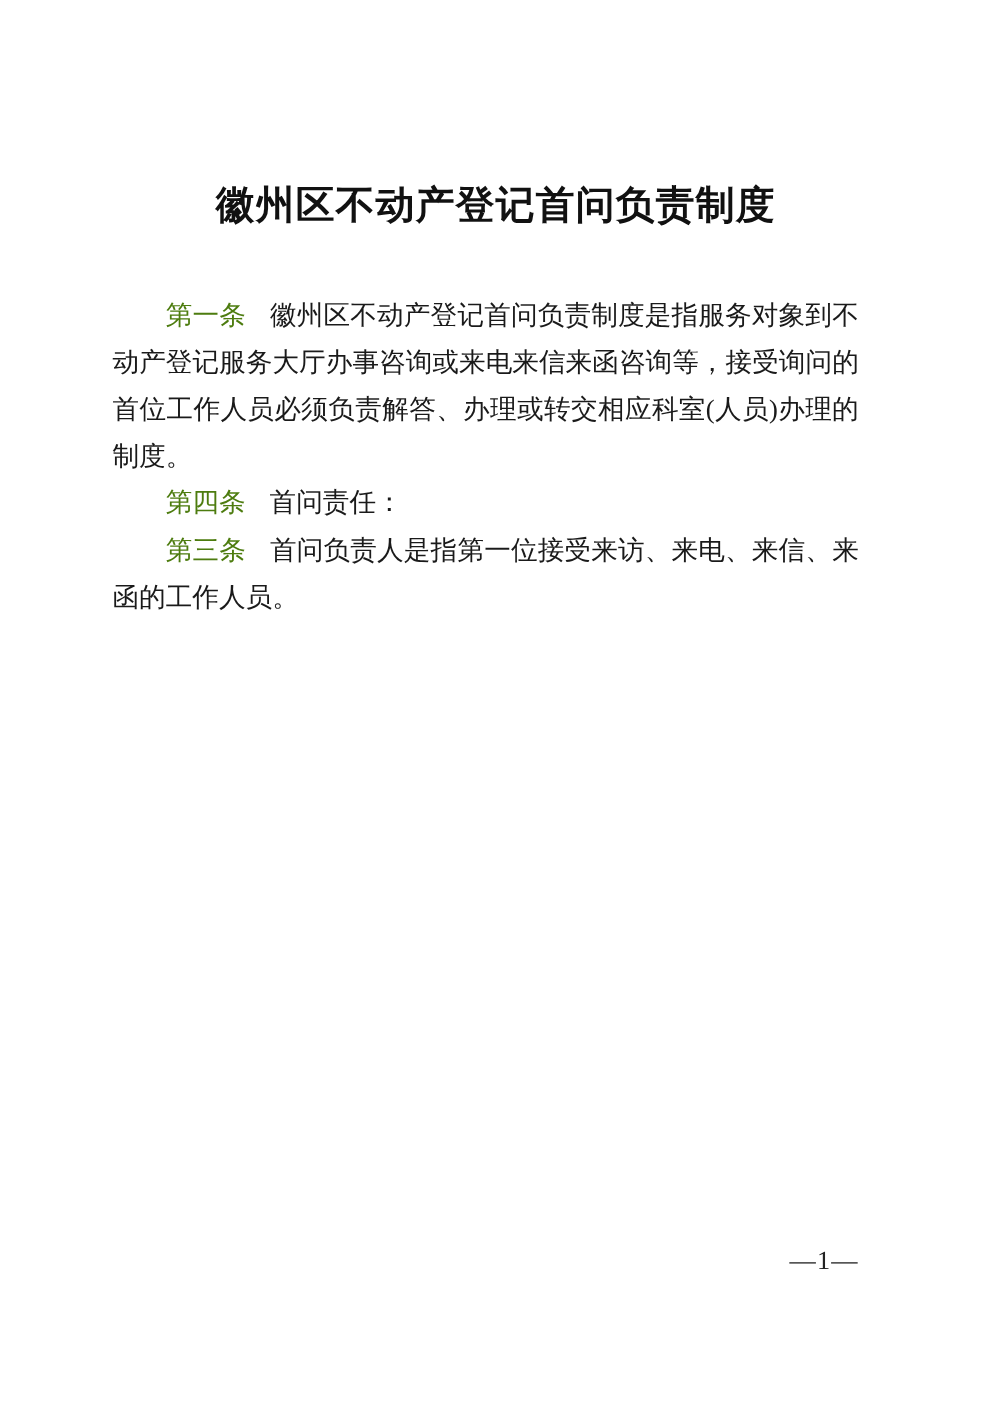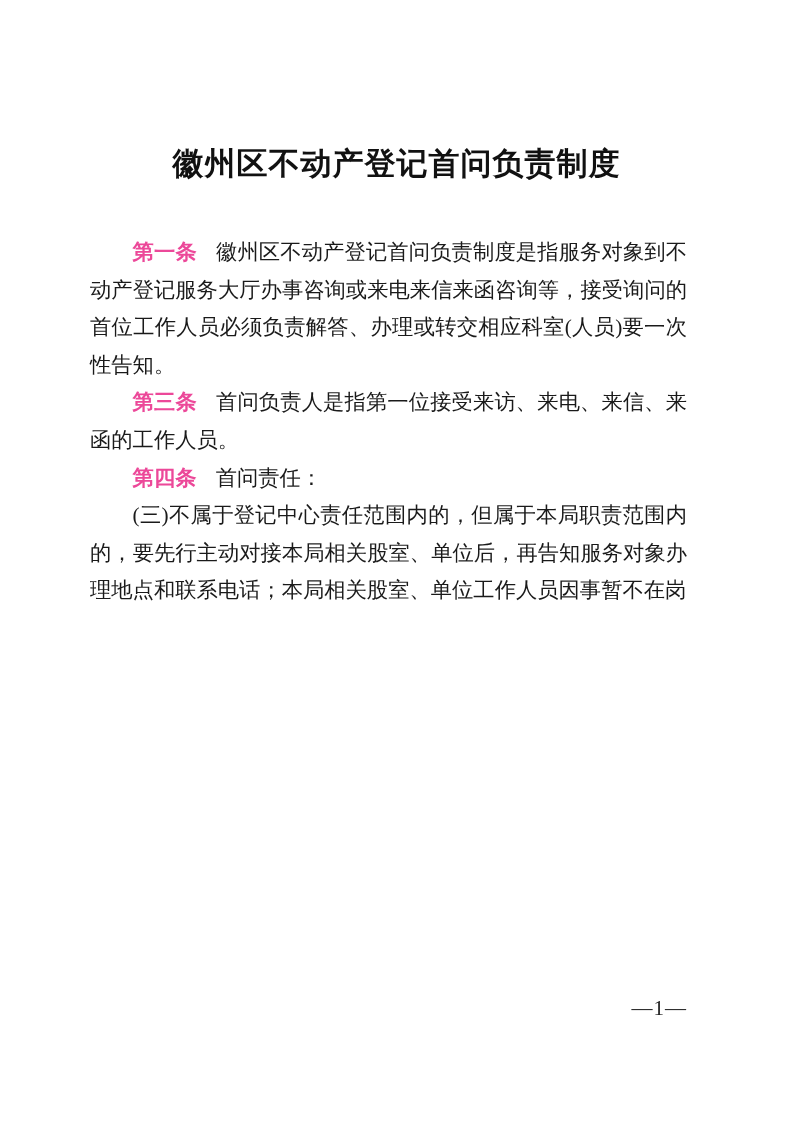--- a/index.html
+++ b/index.html
@@ -33,23 +33,23 @@
     line-height: 37.6px;
     text-align: justify;
     text-justify: inter-character;
   }
   .para {
     margin: 0;
     padding: 0;
     text-indent: 2em;
   }
   .para-label {
-    font-weight: bold;
+    font-weight: normal;
     margin-right: 0.9em;
-    color: #ec4899;
+    color: #4d7c0f;
   }
   .para-label:empty {
     display: none;
     margin: 0;
   }
   .page-number {
     position: absolute;
     top: 996px;
     right: 106px;
     font-size: 21px;
@@ -60,35 +60,32 @@
 </head>
 <body>
 
 <div class="page">
 
   <h1 class="doc-title">徽州区不动产登记首问负责制度</h1>
 
   <div class="doc-content">
 
     <p class="para">
-      <span class="para-label">第一条</span><span class="para-text">徽州区不动产登记首问负责制度是指服务对象到不动产登记服务大厅办事咨询或来电来信来函咨询等，接受询问的首位工作人员必须负责解答、办理或转交相应科室(人员)要一次性告知。</span>
+      <span class="para-label">第一条</span><span class="para-text">徽州区不动产登记首问负责制度是指服务对象到不动产登记服务大厅办事咨询或来电来信来函咨询等，接受询问的首位工作人员必须负责解答、办理或转交相应科室(人员)办理的制度。</span>
     </p>
 
+
+    <p class="para">
+      <span class="para-label">第四条</span><span class="para-text">首问责任：</span>
+    </p>
 
     <p class="para">
       <span class="para-label">第三条</span><span class="para-text">首问负责人是指第一位接受来访、来电、来信、来函的工作人员。</span>
     </p>
 
-    <p class="para">
-      <span class="para-label">第四条</span><span class="para-text">首问责任：</span>
-    </p>
 
 
-
-    <p class="para">
-      <span class="para-text">(三)不属于登记中心责任范围内的，但属于本局职责范围内的，要先行主动对接本局相关股室、单位后，再告知服务对象办理地点和联系电话；本局相关股室、单位工作人员因事暂不在岗</span>
-    </p>
 
   </div>
 
   <div class="page-number">—1—</div>
 
 </div>
 
 </body></html>

